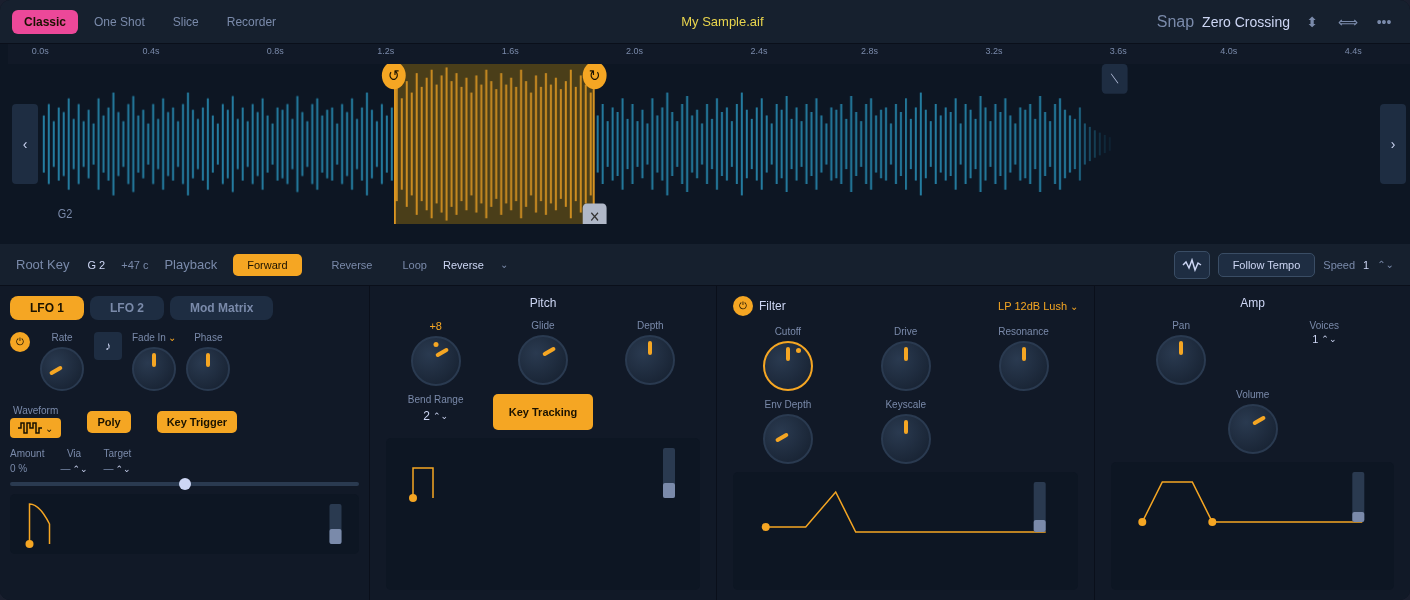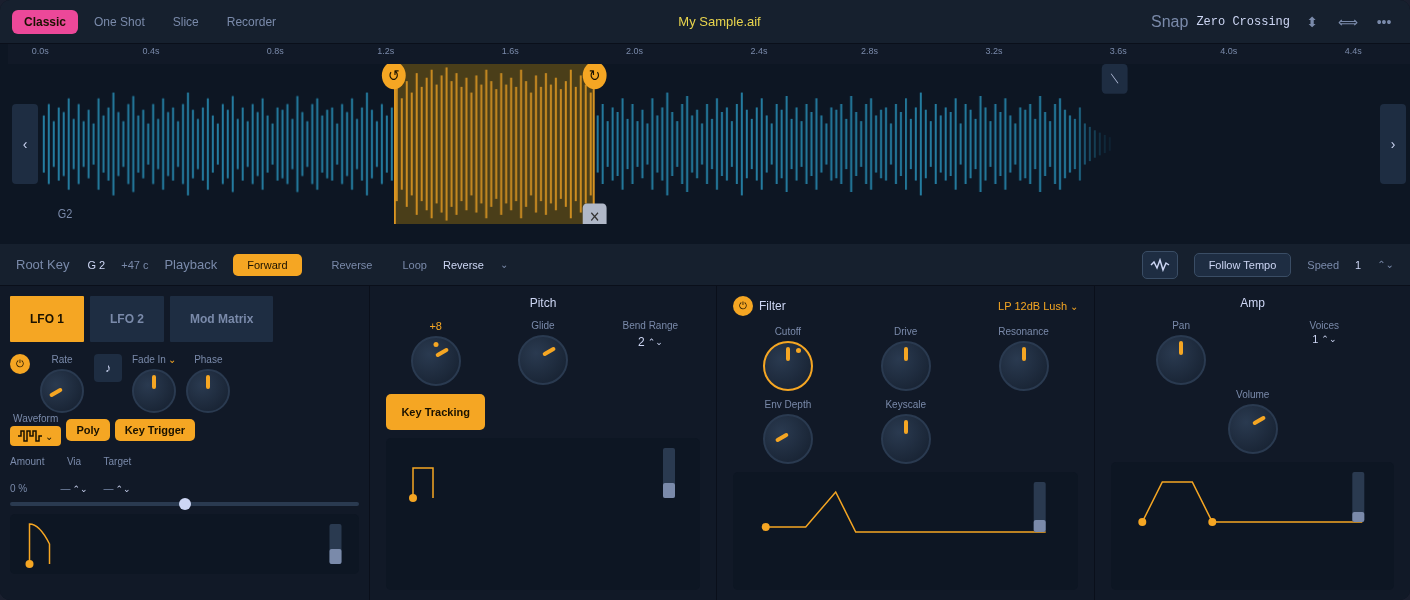--- a/index.html
+++ b/index.html
@@ -57,21 +57,21 @@
       font-weight: 500;
     }
 
     .top-right {
       display: flex;
       align-items: center;
       gap: 8px;
     }
 
     .snap-label { color: #7a8aaa; font-size: 16px; }
-    .snap-value { color: #cdd6f4; font-size: 12px; font-family: Liberation Mono, monospace; }
+    .snap-value { color: #cdd6f4; font-size: 14px; }
 
     .icon-btn {
       background: transparent;
       border: none;
       color: #7a8aaa;
       width: 28px;
       height: 28px;
       border-radius: 5px;
       cursor: pointer;
       display: flex;
@@ -152,21 +152,21 @@
     .playback-btn.active { background: #f5a623; color: #1a1200; }
     .playback-btn.inactive { background: transparent; color: #7a8aaa; }
 
     .loop-label { color: #7a8aaa; font-size: 11px; }
     .loop-value { color: #cdd6f4; font-size: 11px; }
 
     .controls-right {
       margin-left: auto;
       display: flex;
       align-items: center;
-      gap: 16px;
+      gap: 8px;
     }
 
     .follow-tempo-btn {
       background: #1e2d42;
       border: 1px solid #3a4d65;
       border-radius: 5px;
       padding: 5px 14px;
       color: #cdd6f4;
       cursor: pointer;
       font-size: 11px;
@@ -193,22 +193,22 @@
     }
 
     .lfo-tabs {
       display: flex;
       gap: 6px;
       margin-bottom: 12px;
     }
 
     .lfo-tab {
       border: none;
-      padding: 16px 20px;
-      border-radius: 1px;
+      padding: 5px 20px;
+      border-radius: 8px;
       cursor: pointer;
       font-size: 12px;
       font-weight: 600;
     }
     .lfo-tab.active { background: #f5a623; color: #1a1200; }
     .lfo-tab.inactive { background: #1e2d42; color: #7a8aaa; }
 
     .knob-group {
       display: flex;
       flex-direction: column;
@@ -285,21 +285,21 @@
       padding: 5px 10px;
       color: #1a1200;
       font-size: 11px;
       font-weight: 600;
       cursor: pointer;
     }
 
     .amount-col {
       display: flex;
       flex-direction: column;
-      gap: 16px;
+      gap: 4px;
     }
 
     .amount-val {
       font-size: 10px;
       color: #7a8aaa;
     }
 
     .slider-track {
       width: 140px;
       height: 4px;
@@ -788,21 +788,21 @@
           </div>
           <div class="knob center"></div>
         </div>
 
         <div class="knob-group">
           <span class="knob-label">Phase</span>
           <div class="knob center"></div>
         </div>
       </div>
 
-      <div style="display:flex; gap:5px; align-items:center; margin-top:0;">
+      <div style="display:flex; gap:26px; align-items:center; margin-top:14px;">
         <div style="display:flex; flex-direction:column; gap:2px;">
           <span class="knob-label">Waveform</span>
           <div style="background:#f5a623; border-radius:4px; padding:3px 8px; cursor:pointer; display:flex; align-items:center; gap:3px;">
             <svg width="24" height="14" viewBox="0 0 24 14">
               <path d="M0 7 L3 7 L3 2 L6 2 L6 12 L9 12 L9 2 L12 2 L12 7 L15 7 L15 2 L18 2 L18 12 L21 12 L21 7 L24 7" stroke="#1a1200" stroke-width="1.5" fill="none"></path>
             </svg>
             <span style="color:#1a1200; font-size:10px;">⌄</span>
           </div>
         </div>
 
@@ -858,20 +858,24 @@
           <div class="knob rotated-right" style="width:50px; height:50px;">
             <div style="position:absolute; top:4px; left:50%; transform:translateX(-50%); width:5px; height:5px; background:#f5a623; border-radius:50%;"></div>
           </div>
         </div>
         <div class="knob-group">
           <span class="knob-label">Glide</span>
           <div class="knob rotated-right" style="width:50px; height:50px;"></div>
         </div>
 
         <div class="knob-group">
+          <span class="knob-label">Depth</span>
+          <div class="knob center" style="width:50px; height:50px;"></div>
+        </div>
+        <div class="knob-group">
           <span class="knob-label">Bend Range</span>
           <div style="display:flex; align-items:center; gap:3px;">
             <span style="color:#cdd6f4; font-size:12px;">2</span>
             <span style="color:#cdd6f4; font-size:9px;">⌃⌄</span>
           </div>
         </div>
         <button class="yellow-btn" style="align-self:end; height:36px;">
           <span>Key Tracking</span>
         </button>
       </div>

